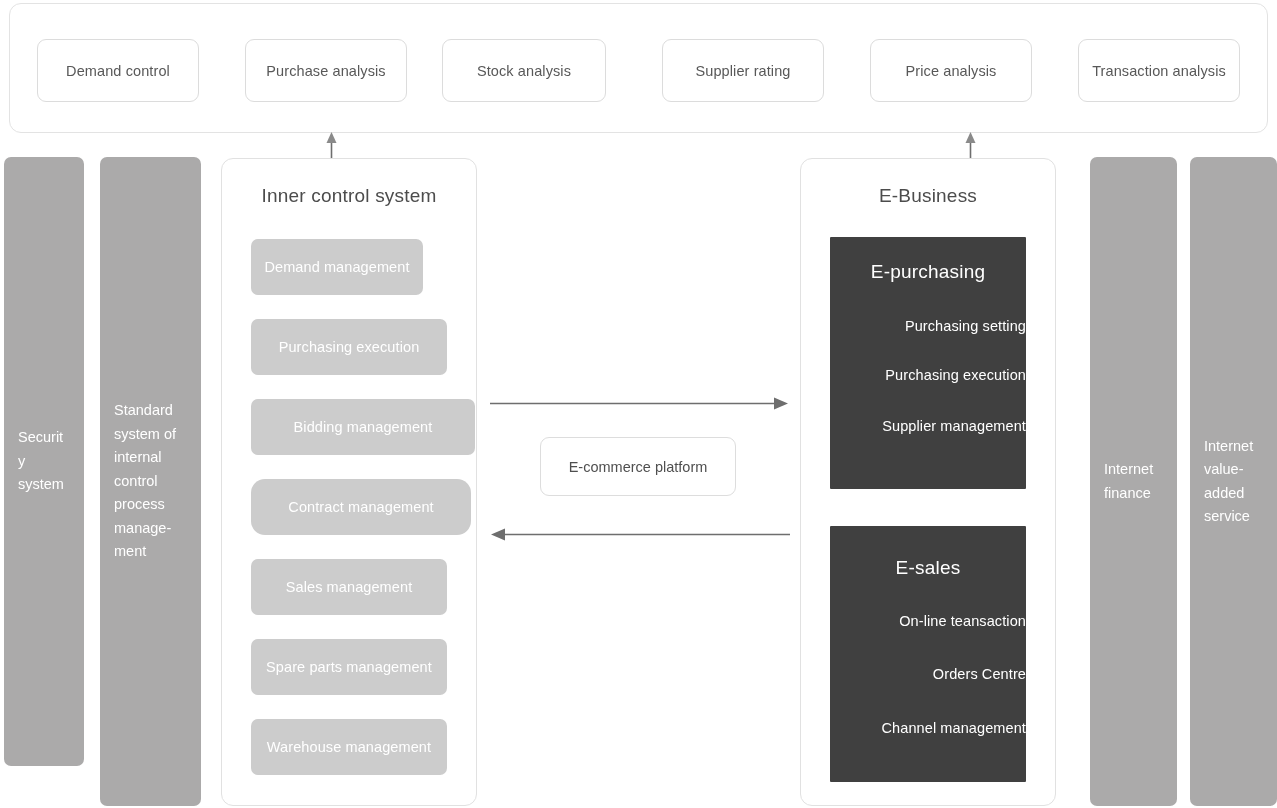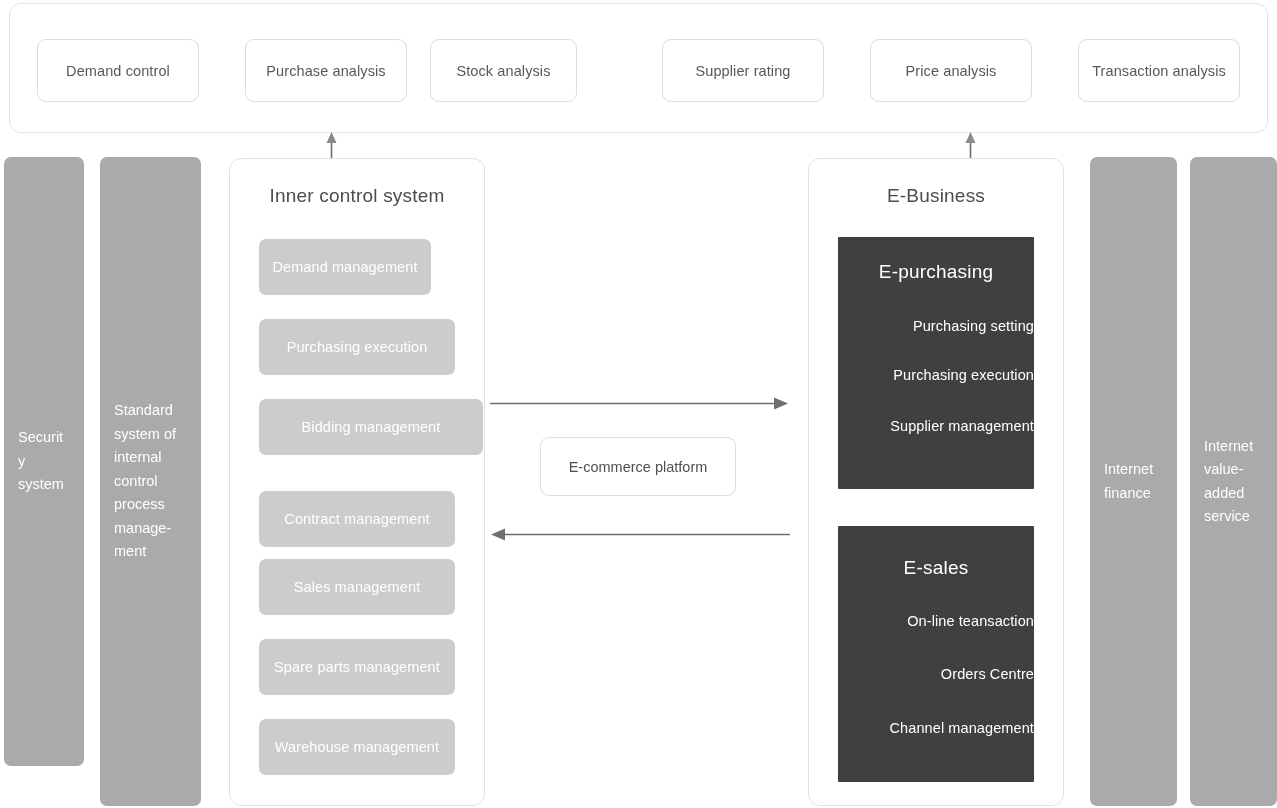--- a/index.html
+++ b/index.html
@@ -68,21 +68,20 @@
     word-break: break-word;
   }
 
   
   .panel {
     position: absolute;
     box-sizing: border-box;
     background: #ffffff;
     border: 1px solid #e1e1e1;
     border-radius: 12px;
-    margin-left: 8px;
   }
   .panel-title {
     position: absolute;
     left: 0;
     right: 0;
     text-align: center;
     color: #4c4c4c;
     font-size: 19px;
     letter-spacing: 0.2px;
   }
@@ -155,21 +154,21 @@
   }
 </style>
 </head>
 <body>
 
 <div id="canvas">
 
   <div class="analysis-bar">
     <div class="analysis-btn" style="left:27px; width:162px;">Demand control</div>
     <div class="analysis-btn" style="left:235px; width:162px;">Purchase analysis</div>
-    <div class="analysis-btn" style="left:420px; width:147px;">Stock analysis</div>
+    <div class="analysis-btn" style="left:432px; width:164px;">Stock analysis</div>
     <div class="analysis-btn" style="left:652px; width:162px;">Supplier rating</div>
     <div class="analysis-btn" style="left:860px; width:162px;">Price analysis</div>
     <div class="analysis-btn" style="left:1068px; width:162px;">Transaction analysis</div>
   </div>
 
   <svg class="arrow-svg" style="left:318px; top:130px;" width="28" height="32">
     <line x1="13.5" y1="31" x2="13.5" y2="8" stroke="#6e6e6e" stroke-width="1.6"></line>
     <polygon points="13.5,2 18.5,13 8.5,13" fill="#8a8a8a"></polygon>
   </svg>
 
@@ -185,21 +184,21 @@
   <div class="pillar" style="left:100px; top:157px; width:101px; height:649px;">
     <span class="pillar-label">Standard system of internal control process manage-ment</span>
   </div>
 
   <div class="panel" style="left:221px; top:158px; width:256px; height:648px;">
     <div class="panel-title" style="top:26px;">Inner control system</div>
 
     <div class="chip" style="left:29px; top:80px; width:172px; height:56px;">Demand management</div>
     <div class="chip" style="left:29px; top:160px; width:196px; height:56px;">Purchasing execution</div>
     <div class="chip" style="left:29px; top:240px; width:224px; height:56px;">Bidding management</div>
-    <div class="chip" style="left:29px; top:332px; width:196px; height:56px;">Contract management</div>
+    <div class="chip" style="left:29px; top:320px; width:220px; height:56px;border-radius:14px;">Contract management</div>
     <div class="chip" style="left:29px; top:400px; width:196px; height:56px;">Sales management</div>
     <div class="chip" style="left:29px; top:480px; width:196px; height:56px;">Spare parts management</div>
     <div class="chip" style="left:29px; top:560px; width:196px; height:56px;">Warehouse management</div>
   </div>
 
   <svg class="arrow-svg" style="left:488px; top:396px;" width="306" height="16">
     <line x1="2" y1="7.5" x2="290" y2="7.5" stroke="#6e6e6e" stroke-width="1.3"></line>
     <polygon points="300,7.5 286,1.5 286,13.5" fill="#6e6e6e"></polygon>
   </svg>
 

